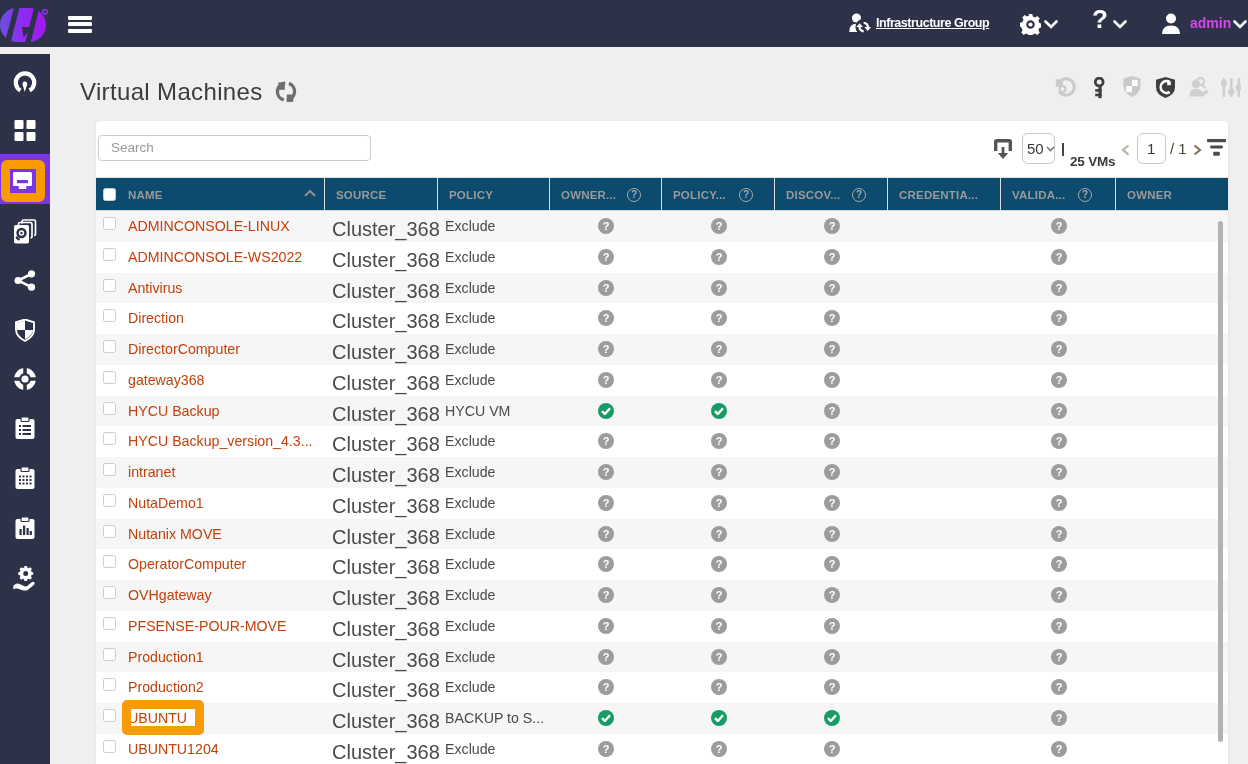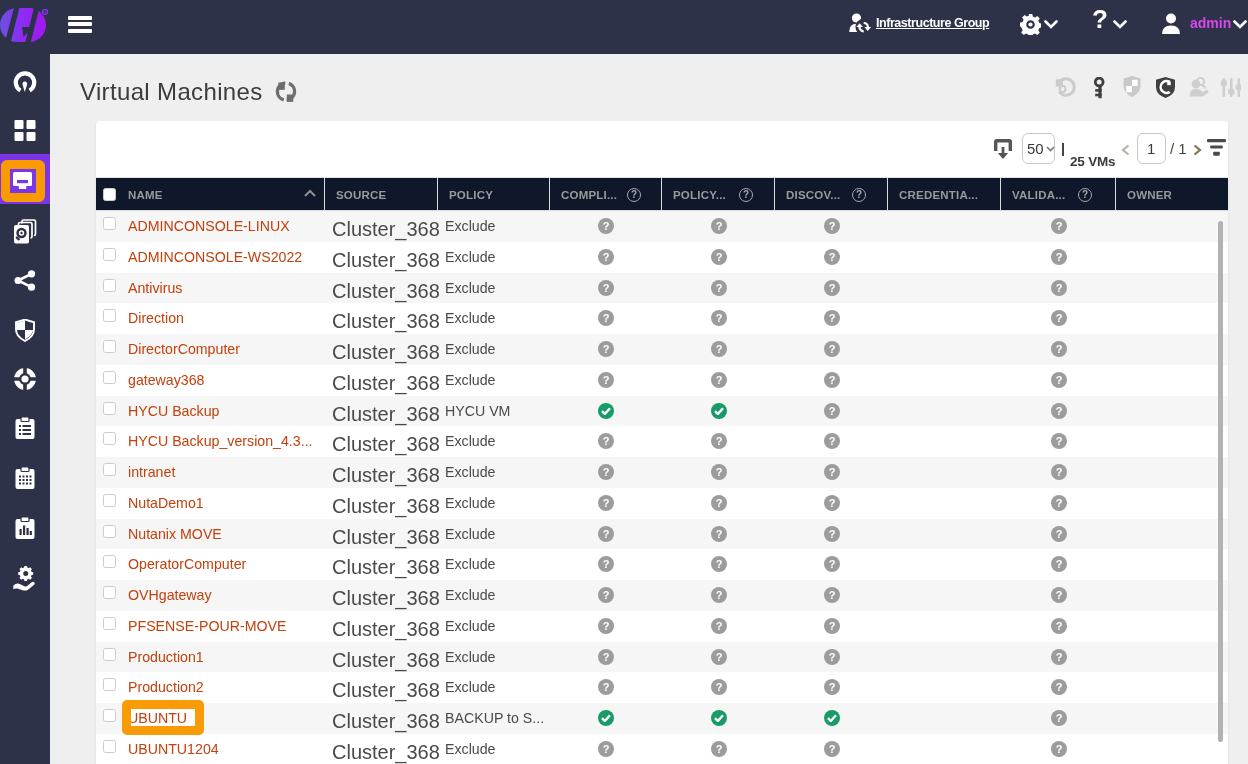--- a/index.html
+++ b/index.html
@@ -1,33 +1,33 @@
 <!DOCTYPE html>
 <html><head>
 <meta charset="utf-8">
 <style>
 * { margin:0; padding:0; box-sizing:border-box; }
 html,body { width:1248px; height:764px; overflow:hidden; font-family:"Liberation Sans", sans-serif; background:#efefef; }
 .abs { position:absolute; }
-#topbar { position:absolute; left:0; top:0; width:1248px; height:54px; background:#2d3248; z-index:5; }
+#topbar { position:absolute; left:0; top:0; width:1248px; height:47px; background:#2d3248; z-index:5; }
 #sidebar { position:absolute; left:0; top:54px; width:50px; height:710px; background:#2d3248; z-index:4; }
 #main { position:absolute; left:50px; top:54px; width:1198px; height:710px; background:#efefef; }
 
 .burger { position:absolute; left:68px; top:15.5px; width:24px; height:18px; }
 .burger div { height:4px; background:#fff; border-radius:1px; margin-bottom:2.5px; }
 .infra-text { position:absolute; left:876px; top:16px; font-size:12.5px; font-weight:700; color:#fff; text-decoration:underline; letter-spacing:-0.45px; }
 .adm { position:absolute; left:1190px; top:15px; font-size:14px; font-weight:700; color:#d946ef; }
 
 #title { position:absolute; left:80px; top:78px; font-size:24px; color:#3c3c3c; letter-spacing:0.35px; }
 
 
 #panel { position:absolute; left:96px; top:121px; width:1132px; height:643px; background:#fff; border-radius:4px 4px 0 0; box-shadow:0 1px 3px rgba(0,0,0,0.08); }
 #search { position:absolute; left:2px; top:14px; width:273px; height:26px; border:1px solid #ccc; border-radius:4px; background:#fff; font-size:13.5px; color:#999; line-height:24px; padding-left:12px; }
 
-#thead { position:absolute; left:0px; top:56px; width:1132px; height:34px; background:#0f172a; border-top:1px solid #e2e2e2; border-bottom:1px solid #d9d9d9; }
+#thead { position:absolute; left:0px; top:56px; width:1132px; height:34px; background:#0c4a6e; border-top:1px solid #e2e2e2; border-bottom:1px solid #d9d9d9; }
 .hcell { position:absolute; top:0; height:33px; border-left:1px solid #dcdcdc; }
 .htext { position:absolute; top:11px; font-size:11.5px; font-weight:700; color:#9a9a9a; letter-spacing:0.2px; }
 .hq { position:absolute; top:10px; width:14px; height:14px; border:1.5px solid #a9a9a9; border-radius:50%; color:#a9a9a9; font-size:10px; font-weight:700; text-align:center; line-height:11px; }
 #rows { position:absolute; left:0; top:90px; width:1132px; }
 .row { position:relative; width:1132px; height:30.75px; }
 .row.odd { background:#f6f6f6; }
 .cb { position:absolute; left:7px; top:6px; width:13px; height:13px; border:1px solid #ccc; border-radius:2.5px; background:#fff; }
 .nm { position:absolute; left:32px; top:7px; font-size:14.2px; color:#c2410c; white-space:nowrap; }
 .src { position:absolute; left:236px; top:7px; font-size:20px; color:#4a4a4a; }
 .pol { position:absolute; left:349px; top:7px; font-size:14.2px; color:#4a4a4a; }
@@ -260,29 +260,30 @@
       <path d="M1.5 1.5 L7 6 L1.5 10.5" stroke="#86715a" stroke-width="2.2" fill="none"></path>
     </svg>
   <g></g>
   <svg class="abs" style="left:1207px;top:139px" width="20" height="18" viewBox="0 0 20 18" fill="#4a4a4a">
     <rect x="0" y="0" width="19" height="3.2" rx="1"></rect>
     <rect x="3.2" y="6.4" width="12.6" height="3.2" rx="1"></rect>
     <rect x="6.2" y="12.8" width="6.6" height="4" rx="1"></rect>
   </svg>
 </div>
 <div id="panel">
+  <div id="search">Search</div>
   <div id="thead">
       <div class="cb" style="top:10px"></div>
       <div class="htext" style="left:32px">NAME</div>
       <div class="hcell" style="left:228px"></div>
       <div class="htext" style="left:240px">SOURCE</div>
       <div class="hcell" style="left:341px"></div>
       <div class="htext" style="left:353px">POLICY</div>
       <div class="hcell" style="left:453px"></div>
-      <div class="htext" style="left:465px">COMPLI...</div>
+      <div class="htext" style="left:465px">OWNER...</div>
       <div class="hq" style="left:531px">?</div>
       <div class="hcell" style="left:565px"></div>
       <div class="htext" style="left:577px">POLICY...</div>
       <div class="hq" style="left:643px">?</div>
       <div class="hcell" style="left:678px"></div>
       <div class="htext" style="left:690px">DISCOV...</div>
       <div class="hq" style="left:756px">?</div>
       <div class="hcell" style="left:791px"></div>
       <div class="htext" style="left:803px">CREDENTIA...</div>
       <div class="hcell" style="left:904px"></div>

